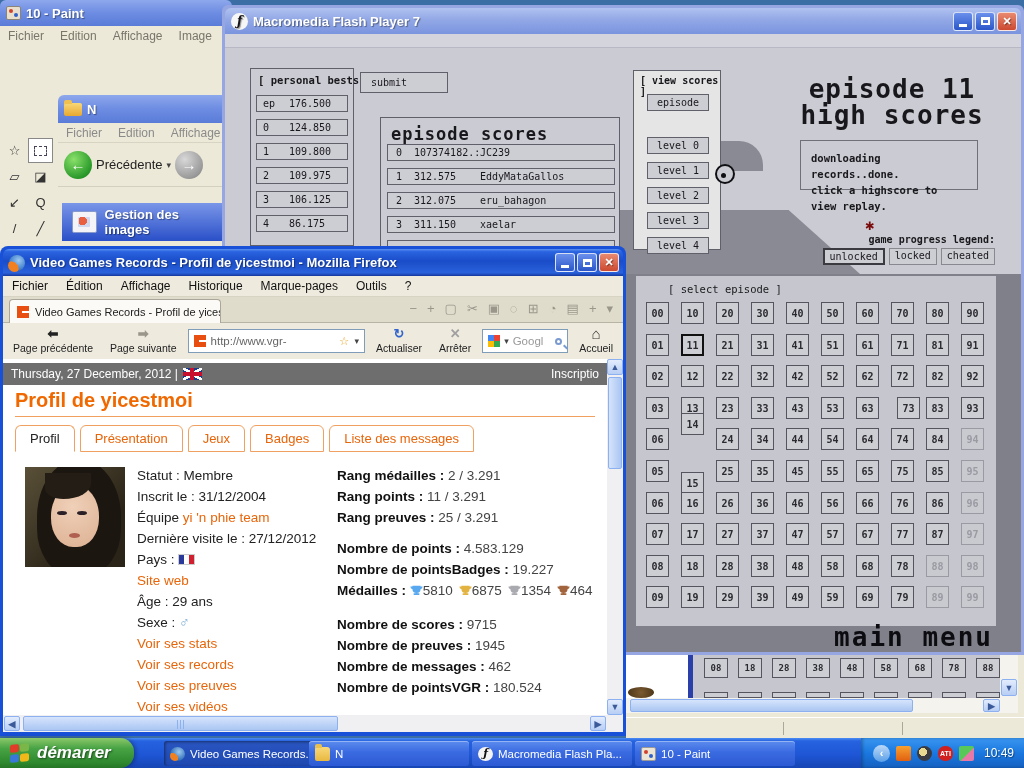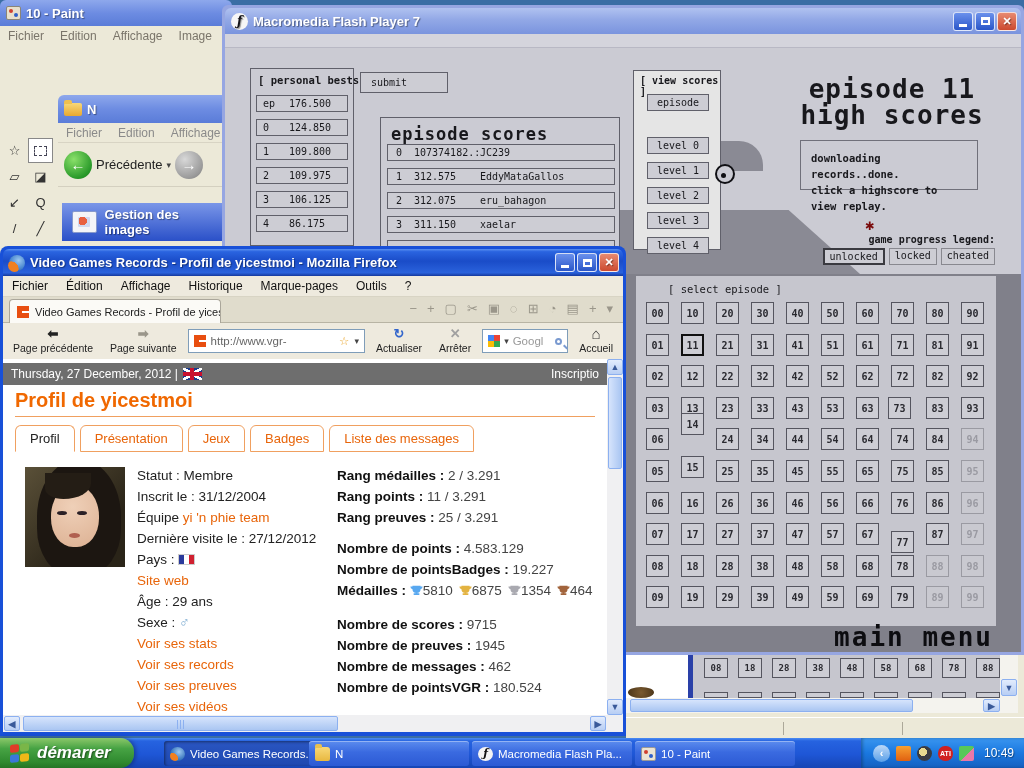--- a/index.html
+++ b/index.html
@@ -472,35 +472,35 @@
               <div class="ep-cell" style="left: 255px; top: 89px;">72</div>
               <div class="ep-cell" style="left: 290px; top: 89px;">82</div>
               <div class="ep-cell" style="left: 325px; top: 89px;">92</div>
               <div class="ep-cell" style="left: 10px; top: 121px;">03</div>
               <div class="ep-cell" style="left: 45px; top: 121px;">13</div>
               <div class="ep-cell" style="left: 80px; top: 121px;">23</div>
               <div class="ep-cell" style="left: 115px; top: 121px;">33</div>
               <div class="ep-cell" style="left: 150px; top: 121px;">43</div>
               <div class="ep-cell" style="left: 185px; top: 121px;">53</div>
               <div class="ep-cell" style="left: 220px; top: 121px;">63</div>
-              <div class="ep-cell" style="left: 252px; top: 121px;">73</div>
+              <div class="ep-cell" style="left: 261px; top: 121px;">73</div>
               <div class="ep-cell" style="left: 290px; top: 121px;">83</div>
               <div class="ep-cell" style="left: 325px; top: 121px;">93</div>
               <div class="ep-cell" style="left: 10px; top: 152px;">06</div>
               <div class="ep-cell" style="left: 45px; top: 137px;">14</div>
               <div class="ep-cell" style="left: 80px; top: 152px;">24</div>
               <div class="ep-cell" style="left: 115px; top: 152px;">34</div>
               <div class="ep-cell" style="left: 150px; top: 152px;">44</div>
               <div class="ep-cell" style="left: 185px; top: 152px;">54</div>
               <div class="ep-cell" style="left: 220px; top: 152px;">64</div>
               <div class="ep-cell" style="left: 255px; top: 152px;">74</div>
               <div class="ep-cell" style="left: 290px; top: 152px;">84</div>
               <div class="ep-cell locked" style="left: 325px; top: 152px;">94</div>
               <div class="ep-cell" style="left: 10px; top: 184px;">05</div>
-              <div class="ep-cell" style="left: 45px; top: 180px;">15</div>
+              <div class="ep-cell" style="left: 45px; top: 196px;">15</div>
               <div class="ep-cell" style="left: 80px; top: 184px;">25</div>
               <div class="ep-cell" style="left: 115px; top: 184px;">35</div>
               <div class="ep-cell" style="left: 150px; top: 184px;">45</div>
               <div class="ep-cell" style="left: 185px; top: 184px;">55</div>
               <div class="ep-cell" style="left: 220px; top: 184px;">65</div>
               <div class="ep-cell" style="left: 255px; top: 184px;">75</div>
               <div class="ep-cell" style="left: 290px; top: 184px;">85</div>
               <div class="ep-cell locked" style="left: 325px; top: 184px;">95</div>
               <div class="ep-cell" style="left: 10px; top: 216px;">06</div>
               <div class="ep-cell" style="left: 45px; top: 216px;">16</div>
@@ -512,21 +512,21 @@
               <div class="ep-cell" style="left: 255px; top: 216px;">76</div>
               <div class="ep-cell" style="left: 290px; top: 216px;">86</div>
               <div class="ep-cell locked" style="left: 325px; top: 216px;">96</div>
               <div class="ep-cell" style="left: 10px; top: 247px;">07</div>
               <div class="ep-cell" style="left: 45px; top: 247px;">17</div>
               <div class="ep-cell" style="left: 80px; top: 247px;">27</div>
               <div class="ep-cell" style="left: 115px; top: 247px;">37</div>
               <div class="ep-cell" style="left: 150px; top: 247px;">47</div>
               <div class="ep-cell" style="left: 185px; top: 247px;">57</div>
               <div class="ep-cell" style="left: 220px; top: 247px;">67</div>
-              <div class="ep-cell" style="left: 255px; top: 255px;">77</div>
+              <div class="ep-cell" style="left: 255px; top: 247px;">77</div>
               <div class="ep-cell" style="left: 290px; top: 247px;">87</div>
               <div class="ep-cell locked" style="left: 325px; top: 247px;">97</div>
               <div class="ep-cell" style="left: 10px; top: 279px;">08</div>
               <div class="ep-cell" style="left: 45px; top: 279px;">18</div>
               <div class="ep-cell" style="left: 80px; top: 279px;">28</div>
               <div class="ep-cell" style="left: 115px; top: 279px;">38</div>
               <div class="ep-cell" style="left: 150px; top: 279px;">48</div>
               <div class="ep-cell" style="left: 185px; top: 279px;">58</div>
               <div class="ep-cell" style="left: 220px; top: 279px;">68</div>
               <div class="ep-cell" style="left: 255px; top: 279px;">78</div>

